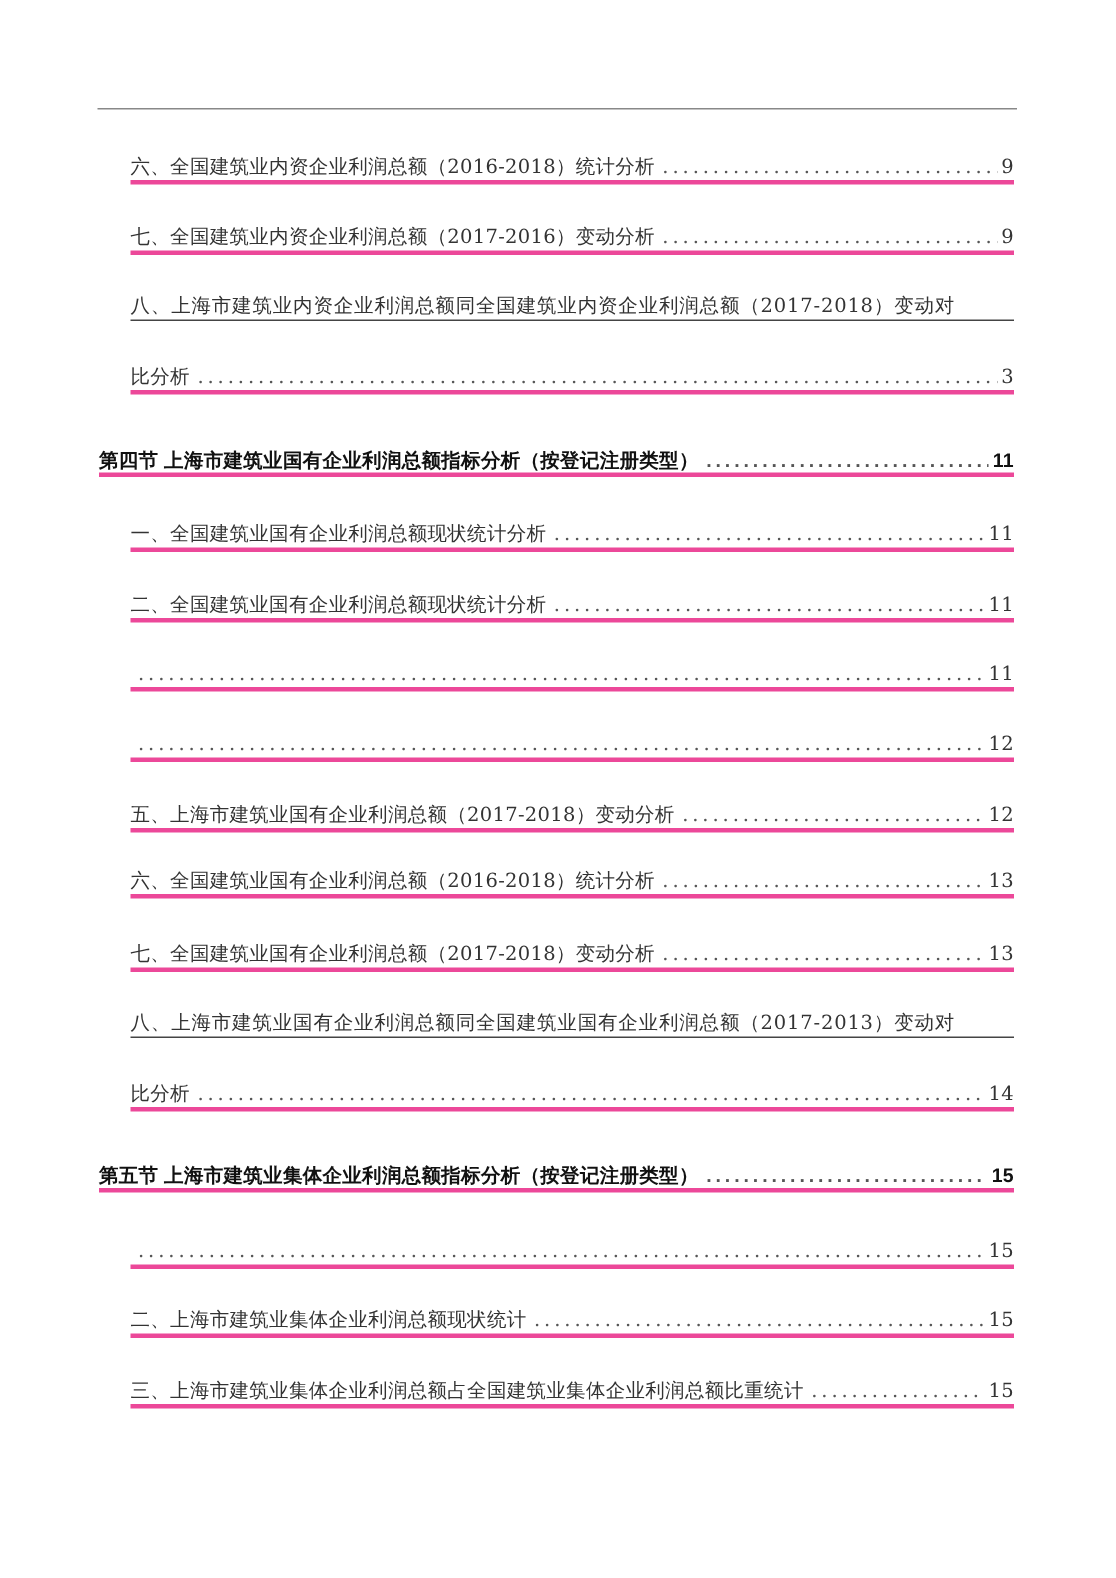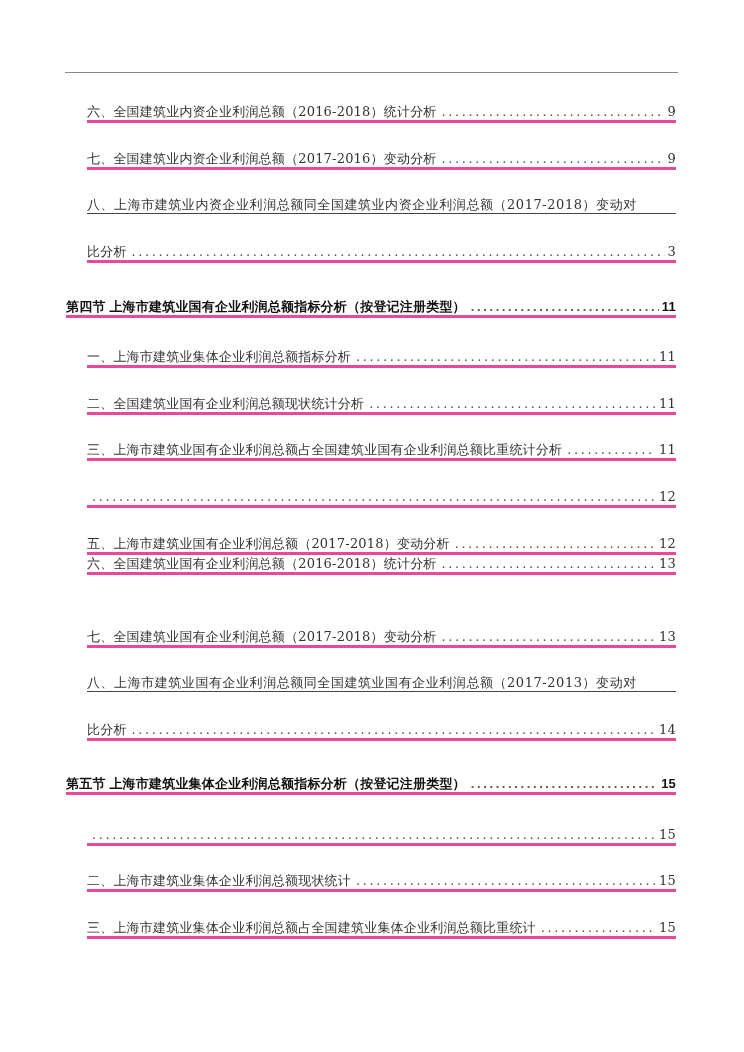--- a/index.html
+++ b/index.html
@@ -51,49 +51,48 @@
     <span class="page">3</span>
   </a>
 
   <a class="entry section" style="top:295px">
     <span class="title">第四节  上海市建筑业国有企业利润总额指标分析（按登记注册类型）</span>
     <span class="leader"></span>
     <span class="page">11</span>
   </a>
 
   <a class="entry" style="top:345px">
-    <span class="title">一、上海市建筑业集体企业利润总额指标分析</span>
+    <span class="title">一、全国建筑业国有企业利润总额现状统计分析</span>
     <span class="leader"></span>
     <span class="page">11</span>
   </a>
 
   <a class="entry" style="top:392px">
     <span class="title">二、全国建筑业国有企业利润总额现状统计分析</span>
     <span class="leader"></span>
     <span class="page">11</span>
   </a>
 
   <a class="entry" style="top:438px">
-    <span class="title">三、上海市建筑业国有企业利润总额占全国建筑业国有企业利润总额比重统计分析</span>
     <span class="leader"></span>
     <span class="page">11</span>
   </a>
 
   <a class="entry" style="top:485px">
     <span class="leader"></span>
     <span class="page">12</span>
   </a>
 
   <a class="entry" style="top:532px">
     <span class="title">五、上海市建筑业国有企业利润总额（2017-2018）变动分析</span>
     <span class="leader"></span>
     <span class="page">12</span>
   </a>
 
-  <a class="entry" style="top:552px">
+  <a class="entry" style="top:576px">
     <span class="title">六、全国建筑业国有企业利润总额（2016-2018）统计分析</span>
     <span class="leader"></span>
     <span class="page">13</span>
   </a>
 
   <a class="entry" style="top:625px">
     <span class="title">七、全国建筑业国有企业利润总额（2017-2018）变动分析</span>
     <span class="leader"></span>
     <span class="page">13</span>
   </a>

